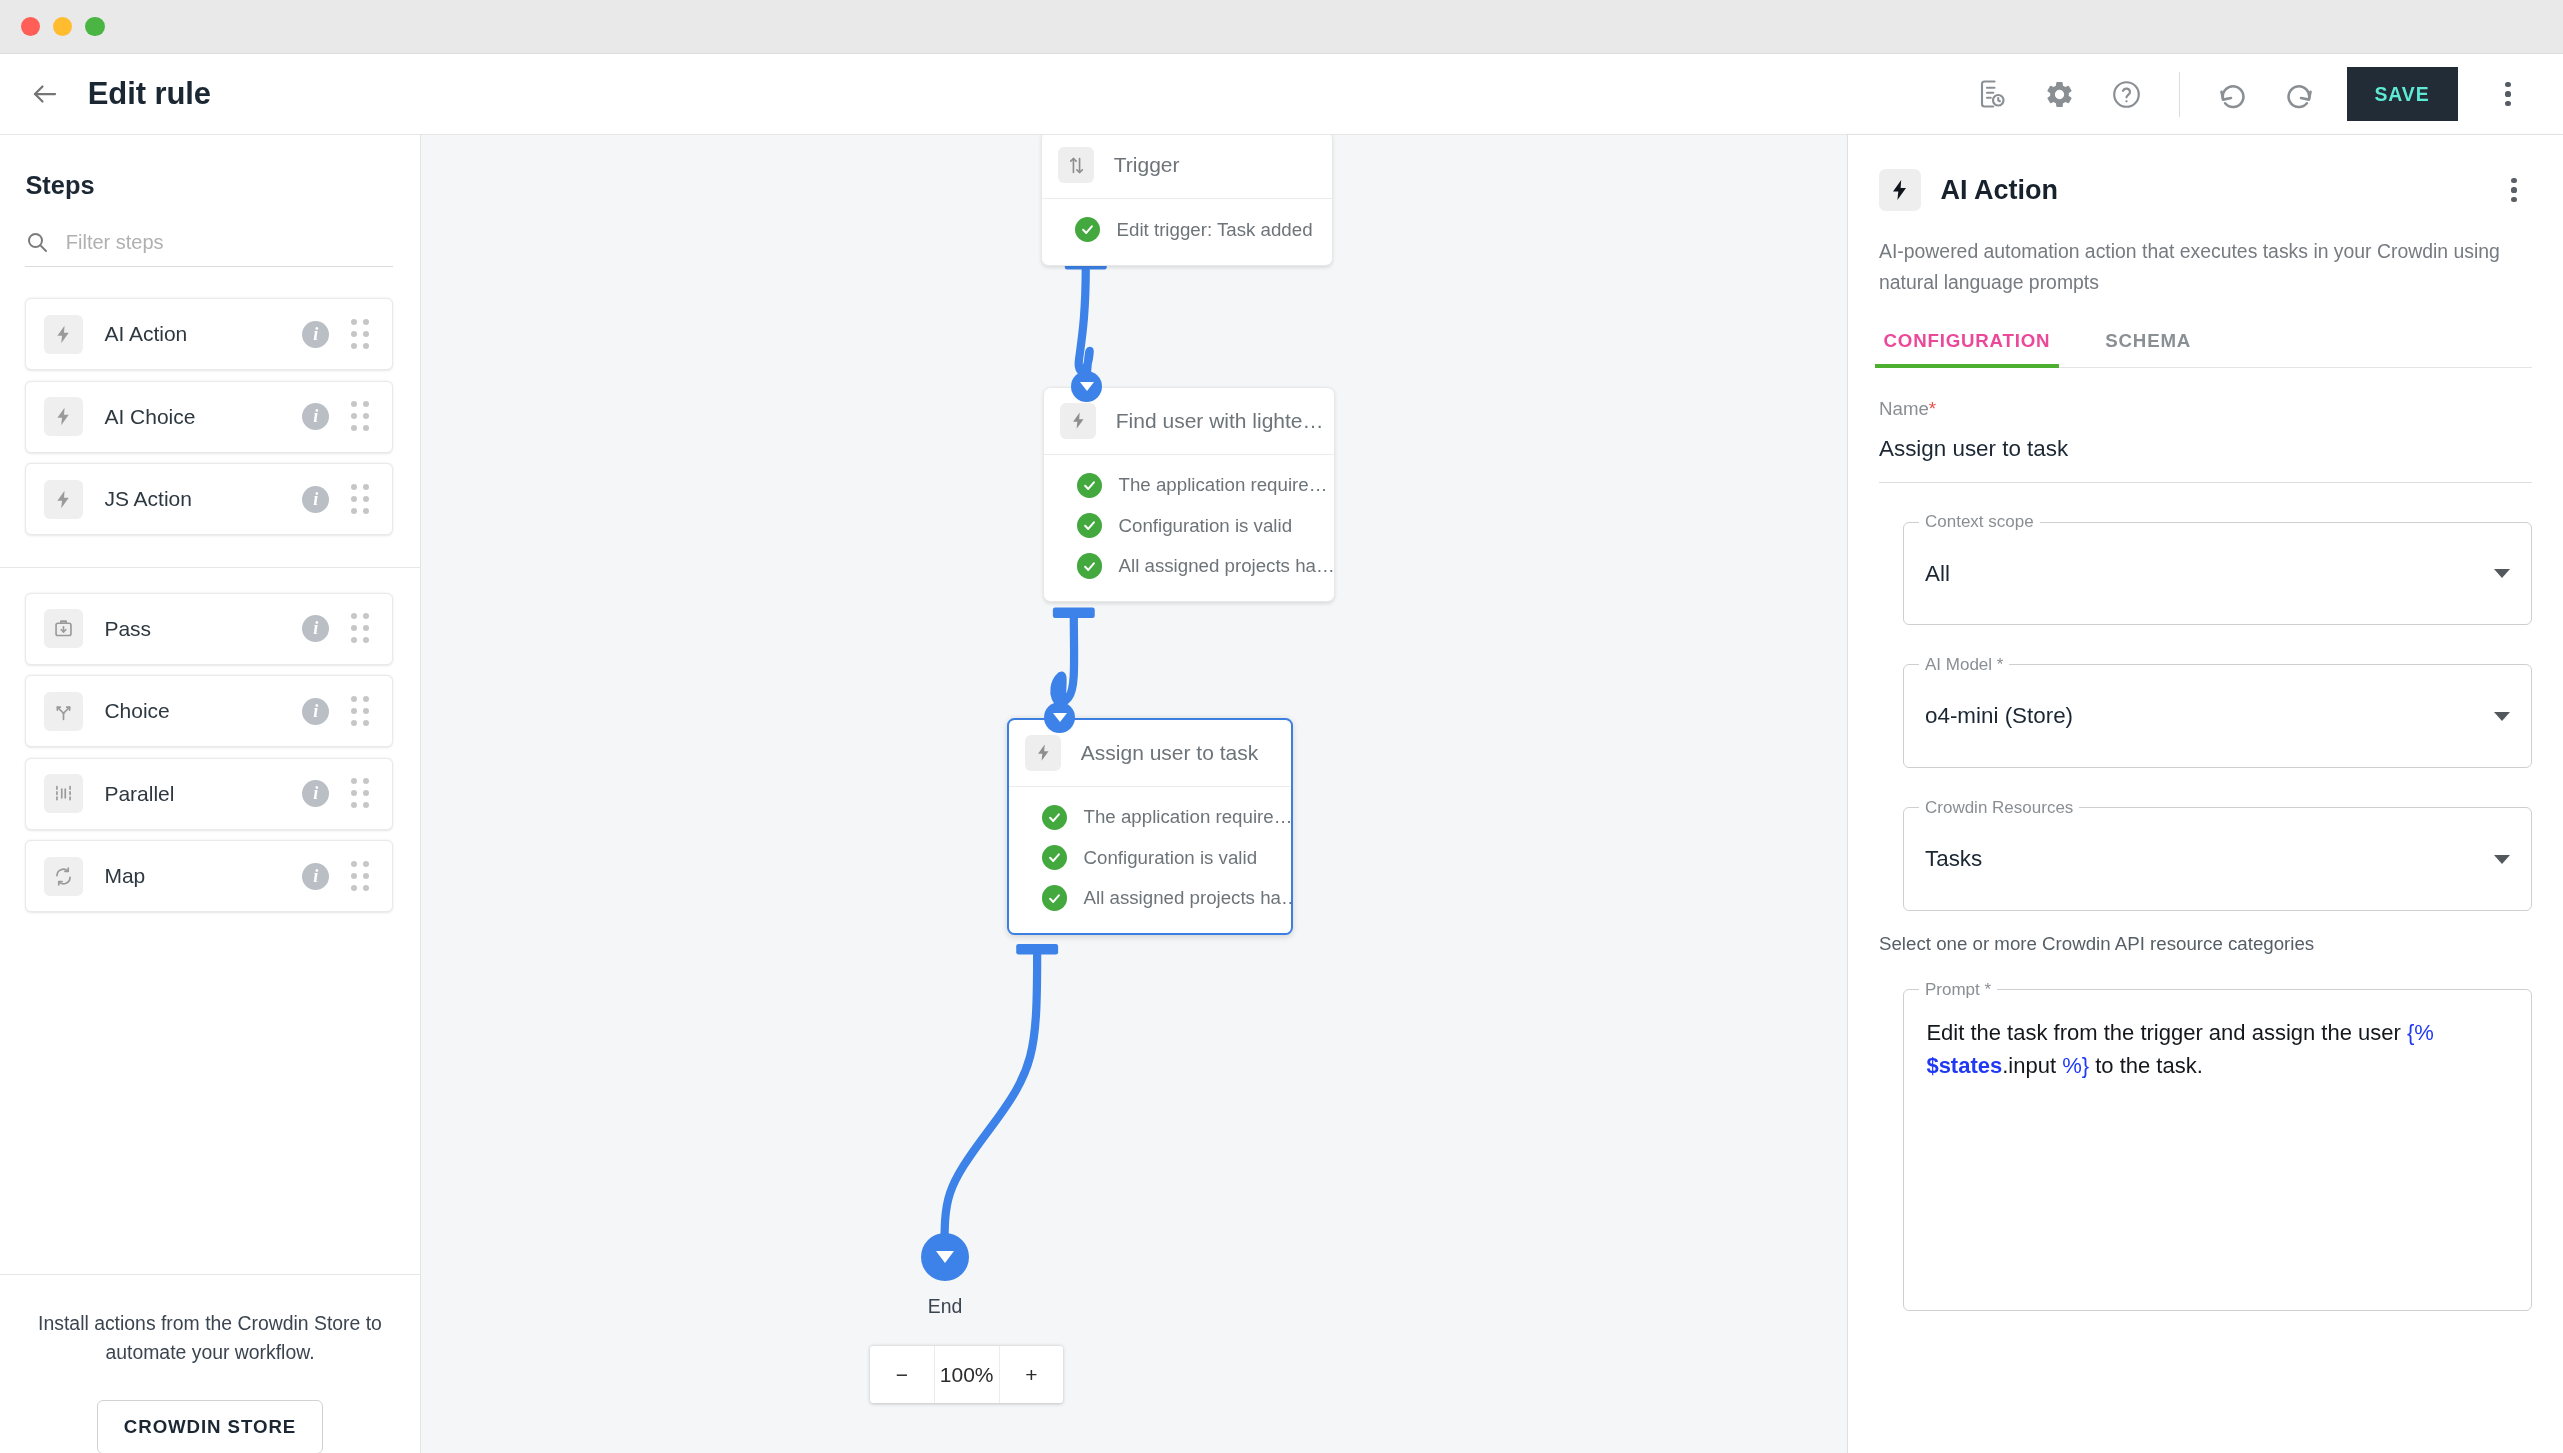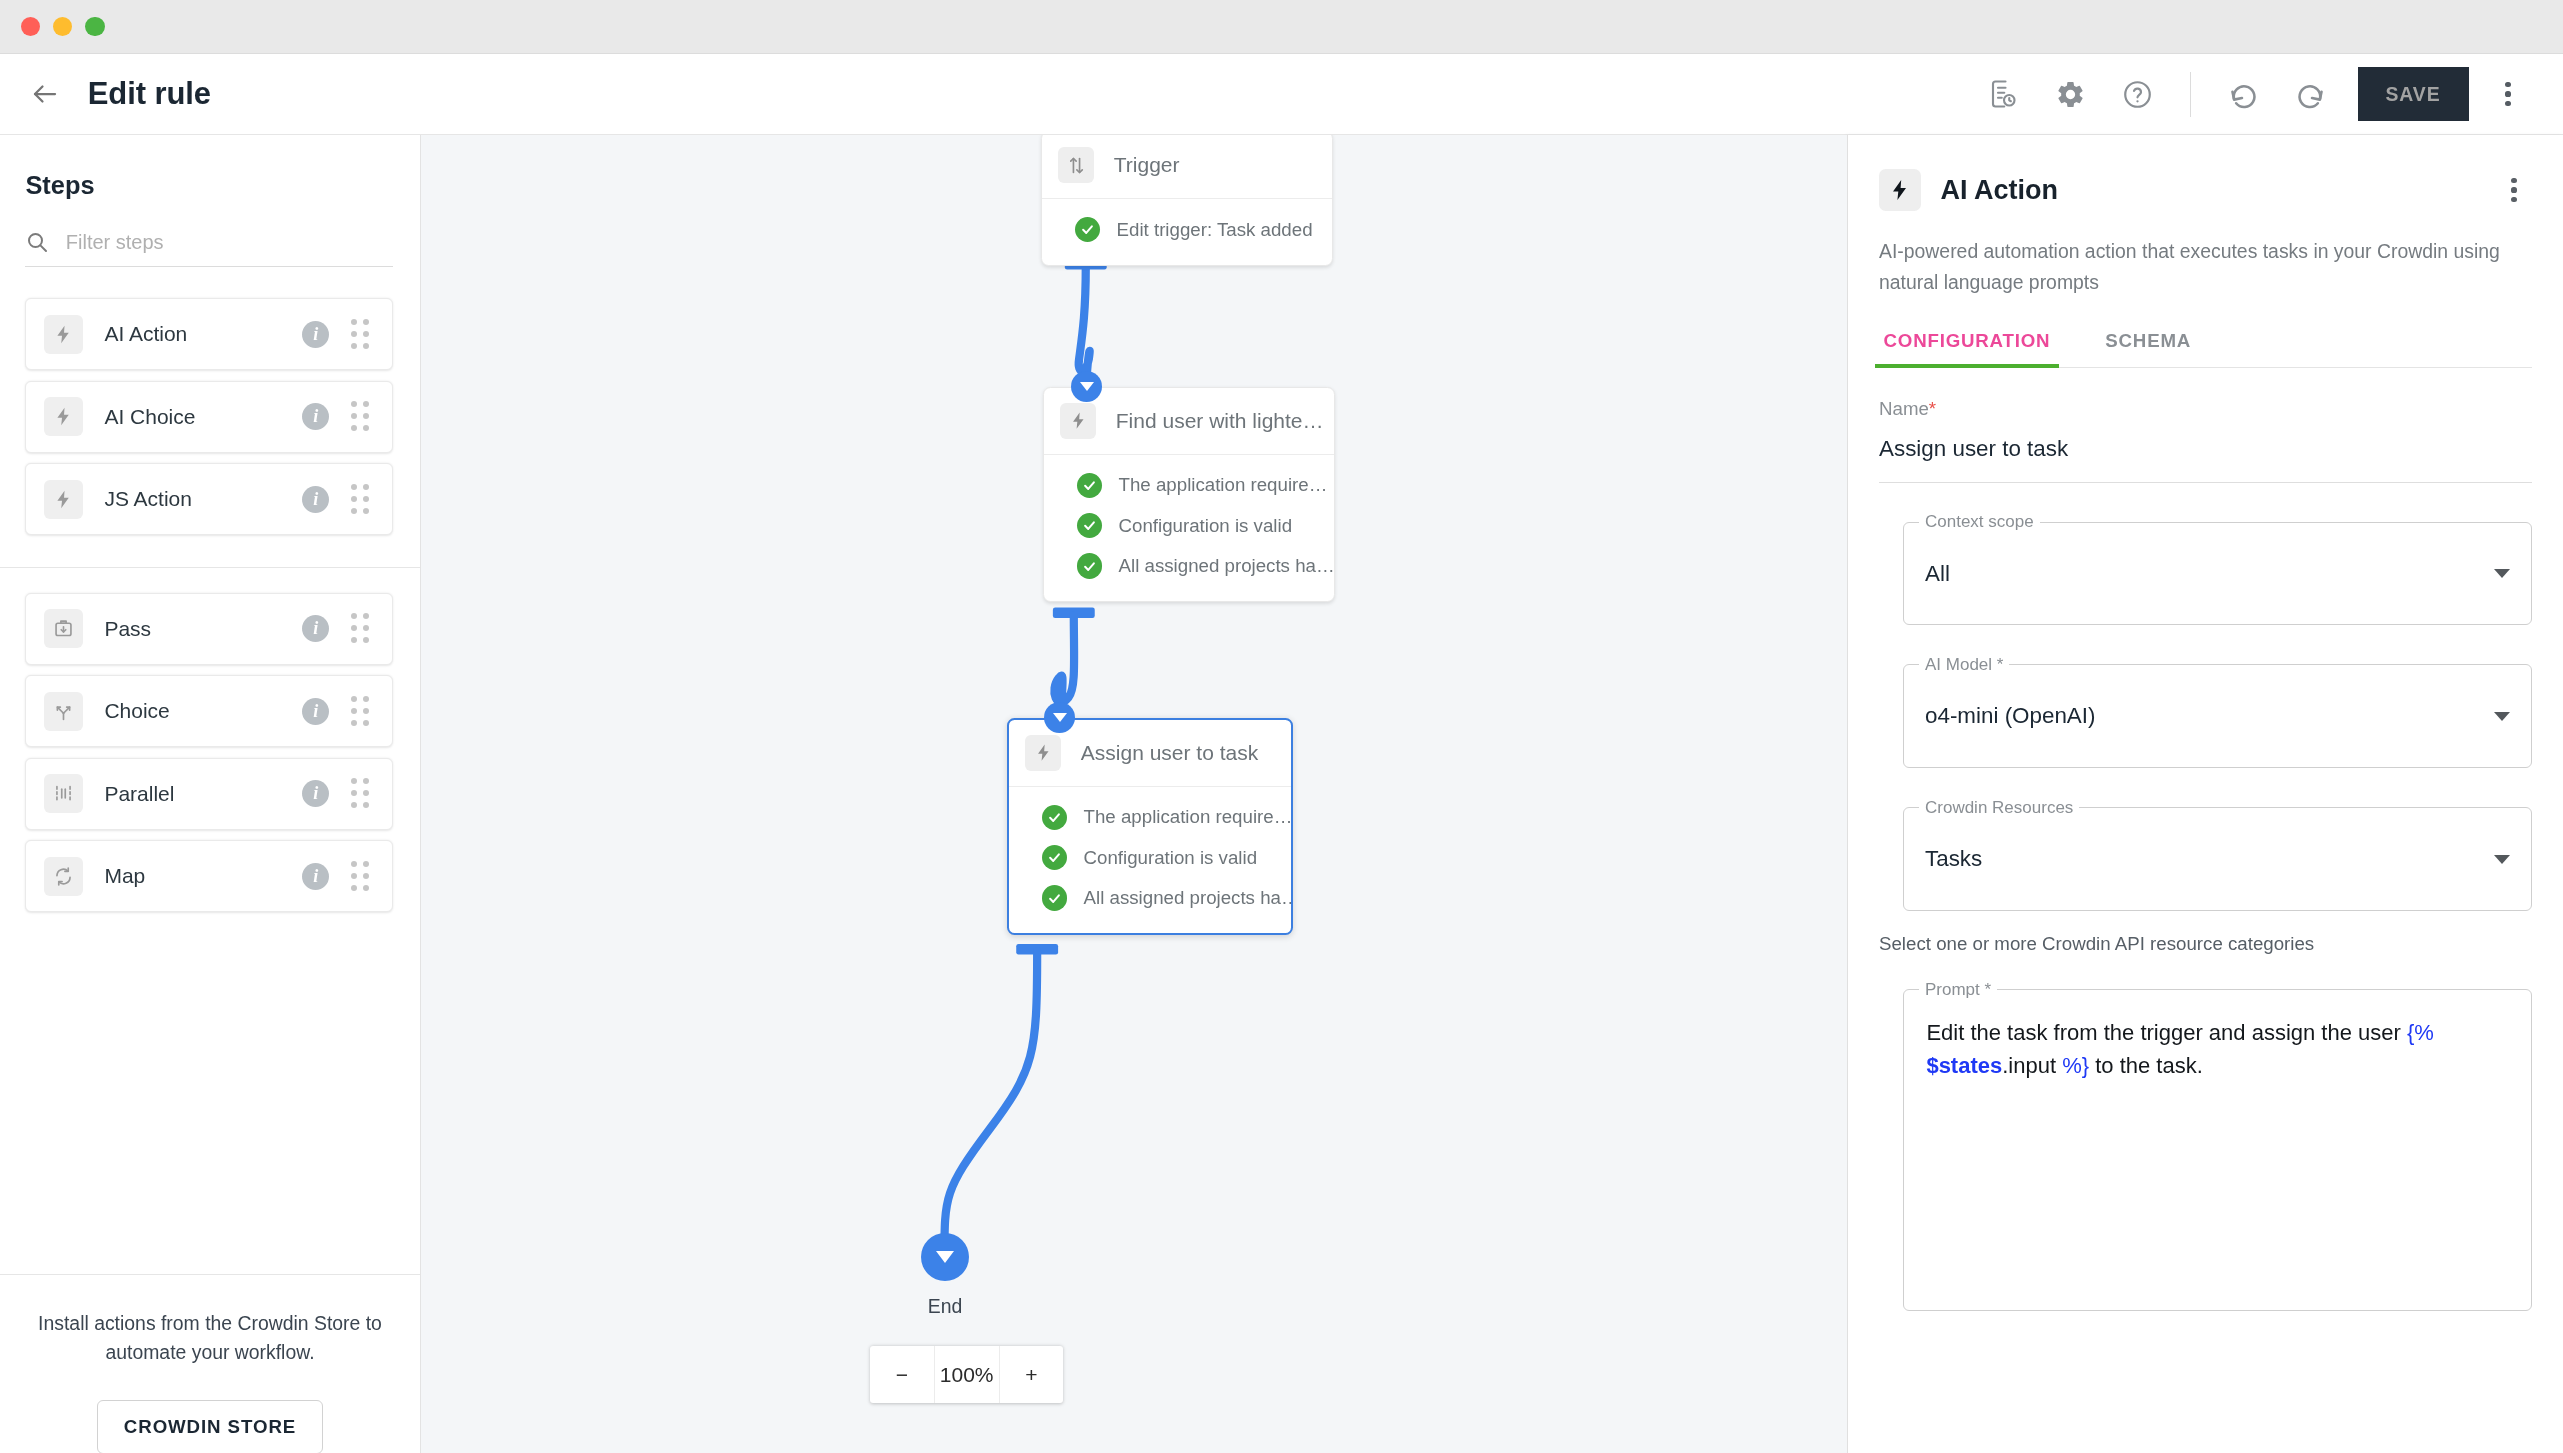--- a/index.html
+++ b/index.html
@@ -33,23 +33,23 @@
   #page-title {
     font-size: 31px; font-weight: 700; color: #1b2733; margin-left: 22.4px; letter-spacing: -0.1px;
   }
   #topbar-spacer { flex: 1; }
   .tb-icon {
     width: 46px; height: 46px; display: flex; align-items: center; justify-content: center;
     color: #8a8f94; cursor: pointer; margin: 0 10.5px;
   }
   #tb-divider { width: 0.7px; height: 45px; background: #dcdcdc; margin: 0 19.4px; }
   #save-button {
-    background: #222c37; color: #a3a3a3; font-size: 19.4px; font-weight: 700;
+    background: #222c37; color: #5eead4; font-size: 19.4px; font-weight: 700;
     letter-spacing: 0.9px; border: none; border-radius: 0;
-    padding: 15.7px 28px; cursor: pointer; margin-left: 13.5px; margin-right: 11px;
+    padding: 15.7px 28px; cursor: pointer; margin-left: 13.5px; margin-right: 22px;
     font-family: "Liberation Sans", sans-serif;
   }
   #kebab-topbar {
     width: 42px; height: 46px; display: flex; flex-direction: column;
     align-items: center; justify-content: center; gap: 4.5px; cursor: pointer; margin-left: 7.5px;
   }
   .kdot { width: 5.2px; height: 5.2px; border-radius: 50%; background: #555c63; }
 
   
   #body-split { display: flex; height: calc(1454px - 54px - 81px); }
@@ -647,21 +647,21 @@
         <span class="ol-label">Context scope</span>
         <div class="ol-value select-box">
           <span>All</span>
           <span class="ol-caret"></span>
         </div>
       </div>
 
       <div class="outlined">
         <span class="ol-label">AI Model *</span>
         <div class="ol-value select-box">
-          <span>o4-mini (OpenAI)</span>
+          <span>o4-mini (Store)</span>
           <span class="ol-caret"></span>
         </div>
       </div>
 
       <div class="outlined">
         <span class="ol-label">Crowdin Resources</span>
         <div class="ol-value select-box">
           <span>Tasks</span>
           <span class="ol-caret"></span>
         </div>

